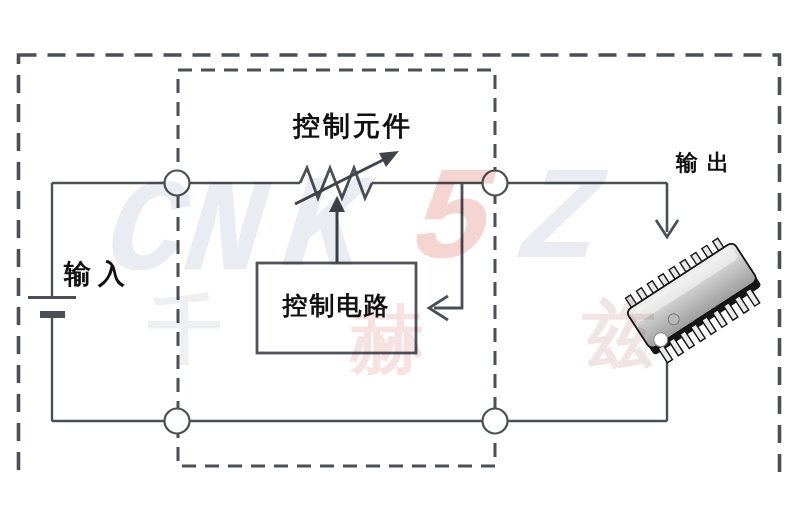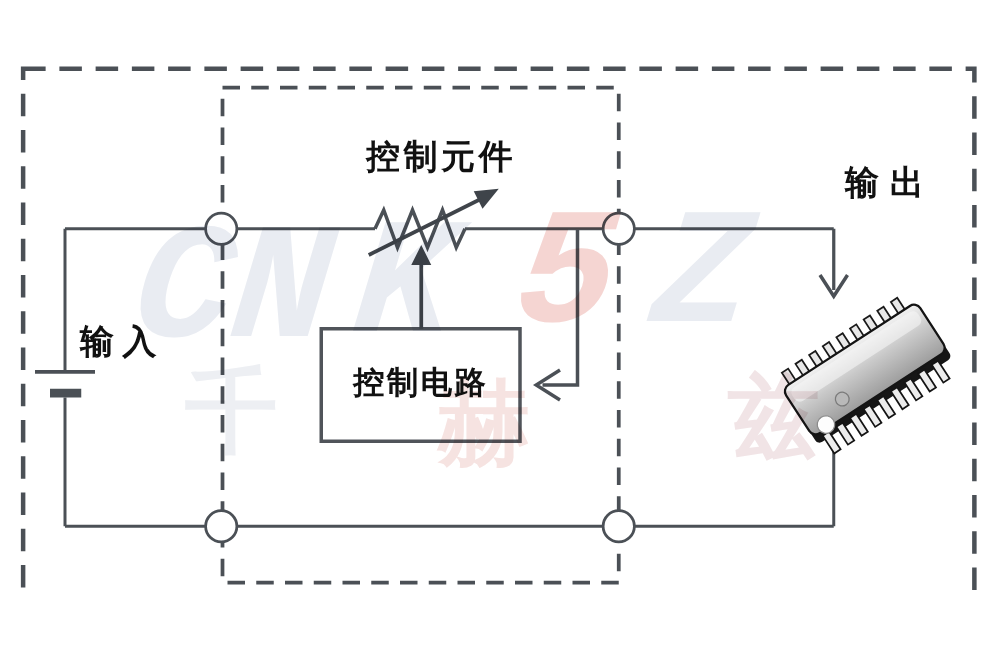--- a/index.html
+++ b/index.html
@@ -9,21 +9,21 @@
   }
   .layer{position:absolute;left:0;top:0;width:800px;height:532px;}
   svg{display:block;}
   
   .lbl{
     position:absolute;color:#111111;font-weight:bold;z-index:4;
     white-space:nowrap;line-height:1.05;
   }
   .lbl-control-element{left:283px;top:114px;width:140px;text-align:center;font-size:27px;letter-spacing:3px;}
   .lbl-input{left:64px;top:262px;font-size:27px;letter-spacing:7px;}
-  .lbl-output{left:676px;top:135px;font-size:27px;letter-spacing:9px;}
+  .lbl-output{left:676px;top:153px;font-size:22px;letter-spacing:9px;}
   .lbl-load{left:699px;top:321px;font-size:27px;letter-spacing:9px;}
   .lbl-control-circuit{
     left:257px;top:263px;width:159px;height:90px;display:flex;align-items:center;justify-content:center;
     font-size:25px;letter-spacing:2px;
   }
   
   .watermark{z-index:6;pointer-events:none;mix-blend-mode:multiply;}
   .wm-letter{
     position:absolute;font-style:italic;font-weight:bold;font-size:132px;line-height:1;
     color:#e9ecf2;transform:skewX(-6deg);

